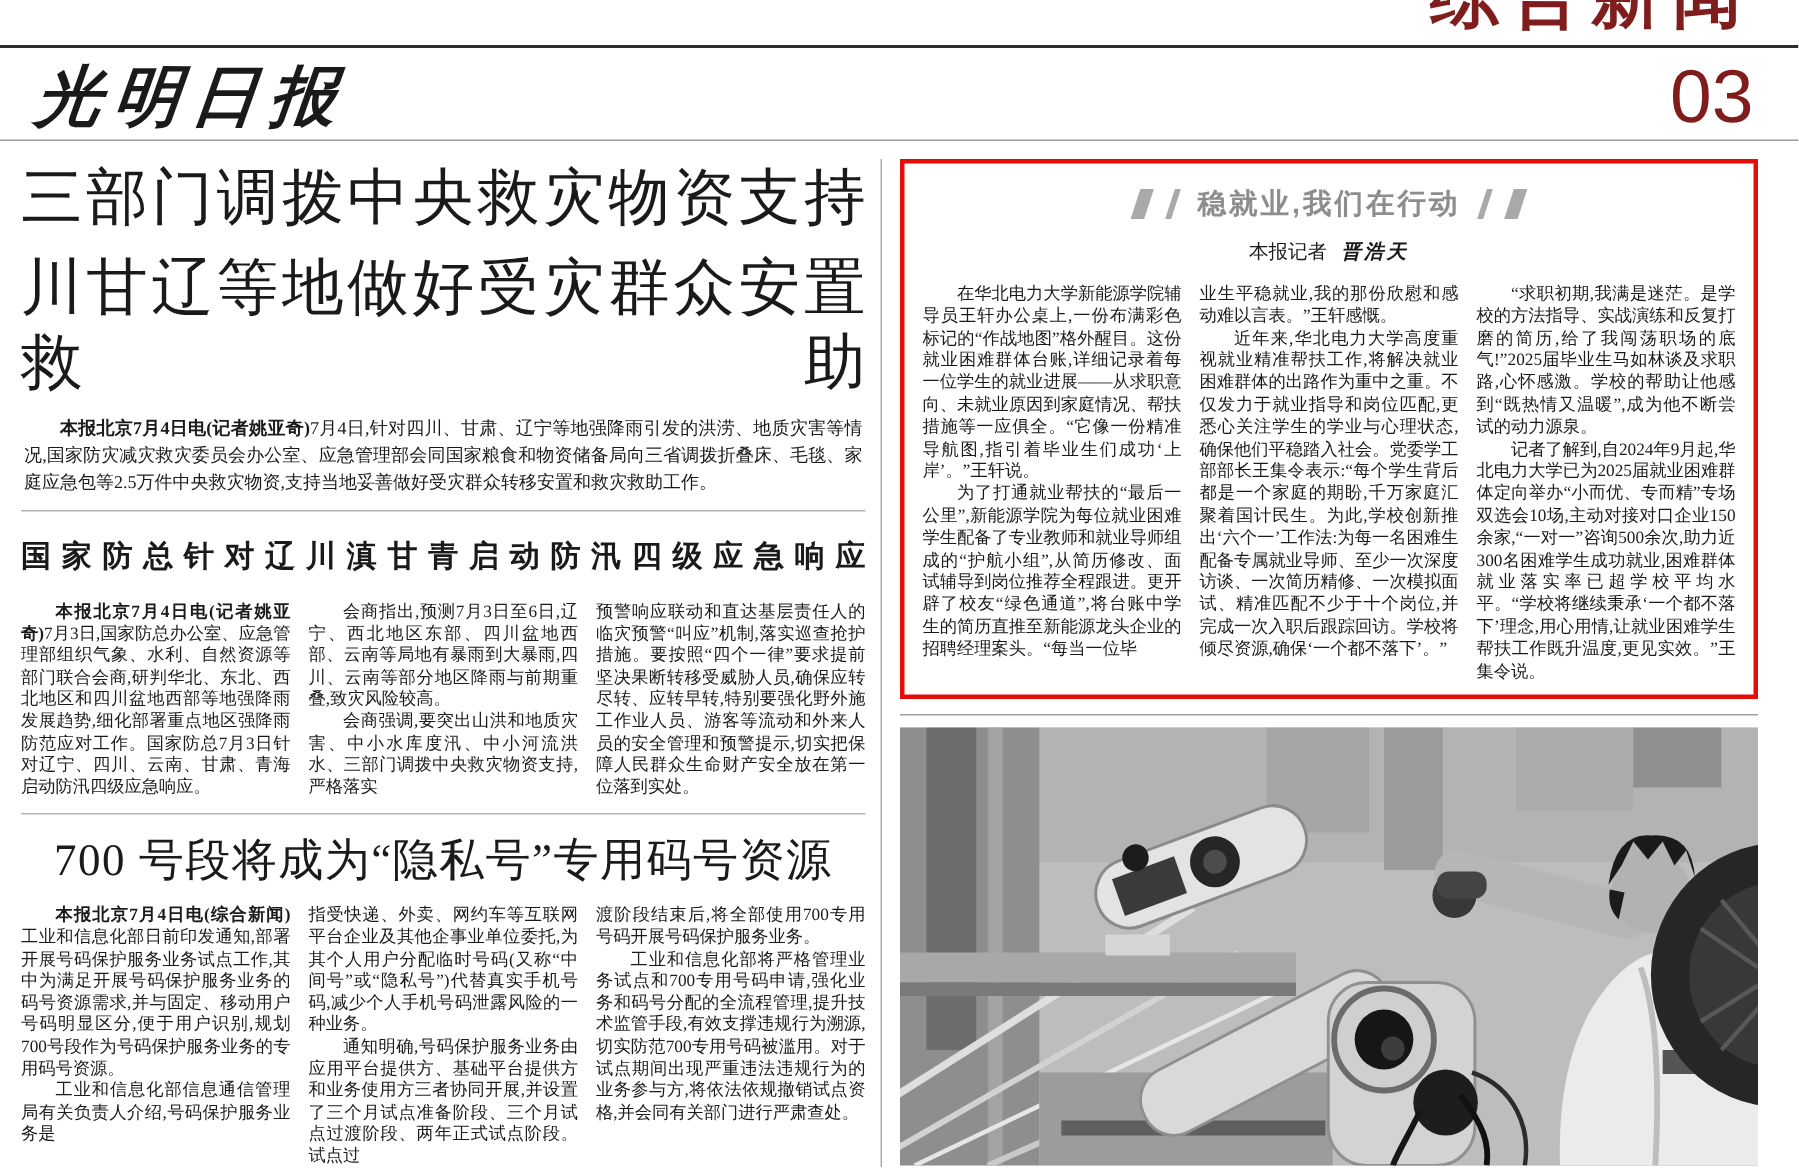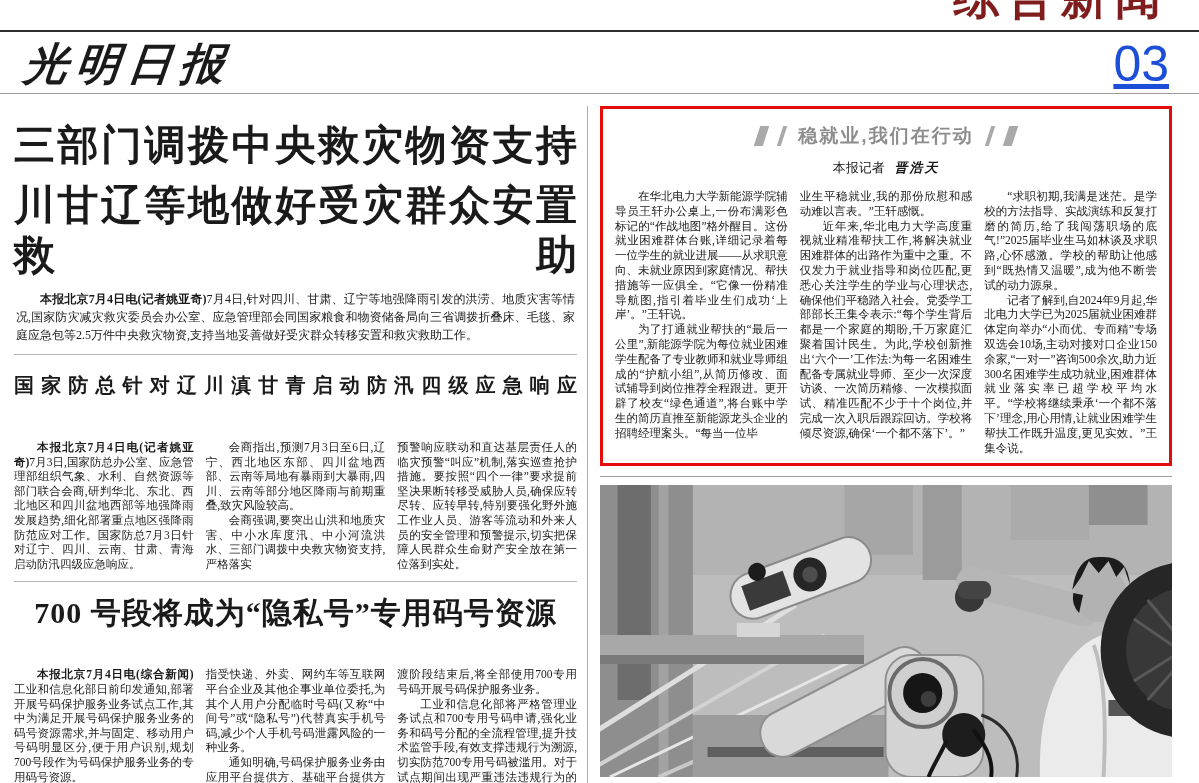--- a/index.html
+++ b/index.html
@@ -12,42 +12,42 @@
   .masthead { display:flex; align-items:flex-end; justify-content:space-between;
     padding:4px 30px 6px 18px; height:62px; border-bottom:1px solid #9a9a9a; }
   .logo { font-size:44px; font-weight:700; font-style:italic; letter-spacing:8px;
     transform:skewX(-6deg); line-height:1; padding-left:6px; }
   .mast-right { display:flex; align-items:flex-end; gap:22px;flex-direction:column; }
   .dateline { font-family:"Liberation Sans","DejaVu Sans",sans-serif; font-weight:700;
     font-size:13px; color:#222; padding-bottom:6px; letter-spacing:1px; }
   .section-name { font-family:"Liberation Sans","DejaVu Sans",sans-serif; font-weight:900;
     font-size:46px; color:#7f1d1d; letter-spacing:8px; line-height:0.95; }
   .page-no { font-family:"Liberation Sans","DejaVu Sans",sans-serif; font-weight:400;
-    font-size:50px; color:#1d4ed8; line-height:0.9;text-decoration:underline; }
+    font-size:50px; color:#7f1d1d; line-height:0.9; }
 
   
   .main { display:flex; padding:12px 0 0 14px; }
   .left { width:574px; padding-right:10px; border-right:1px solid #adadad; }
   .right { width:592px; padding:0 8px 0 12px; }
 
   
   .cols { display:flex; gap:12px; }
-  .col { flex:1; font-size:11.5px; line-height:14.6px; text-align:justify;margin-top:25px; }
+  .col { flex:1; font-size:11.5px; line-height:14.6px; text-align:justify; }
   .col p.ind, .fullbody p.ind { text-indent:2em; }
   .col p.cont { text-indent:0; }
   .lead { font-weight:700; }
   .divider { border-top:1px solid #b5b5b5; margin:10px 0; }
 
   
-  .a1-title { font-size:41px; font-weight:700; line-height:50px;
-    text-align:justify; text-align-last:justify; margin:14px 0 10px 0; }
+  .a1-title { font-size:41px; font-weight:400; line-height:50px;
+    text-align:justify; text-align-last:justify; margin:0 0 10px 0; }
   .fullbody { font-size:12px; line-height:18px; text-align:justify; margin:8px 2px 2px 2px; }
   .a2-title { font-size:20px; font-weight:900; line-height:40px;
     text-align:justify; text-align-last:justify; margin:6px 0 10px 0; }
-  .a3-title { font-size:30px; font-weight:700; line-height:42px; text-align:center;
+  .a3-title { font-size:30px; font-weight:400; line-height:42px; text-align:center;
     letter-spacing:1px; margin:2px 0 8px 0; }
 
   
   .feature-box { border:3px solid #e50d0a; padding:10px 12px 8px 12px; }
   .kicker { display:flex; align-items:center; justify-content:center; gap:14px;
     margin:4px 0 10px 0; }
   .kicker-text { font-family:"Liberation Sans","DejaVu Sans",sans-serif; font-weight:900;
     font-size:19px; color:#8d8d8d; letter-spacing:2px; }
   .kbar { width:9px; height:20px; background:#a9a9a9; transform:skewX(-18deg); }
   .kbar.small { width:4px; height:20px; }

